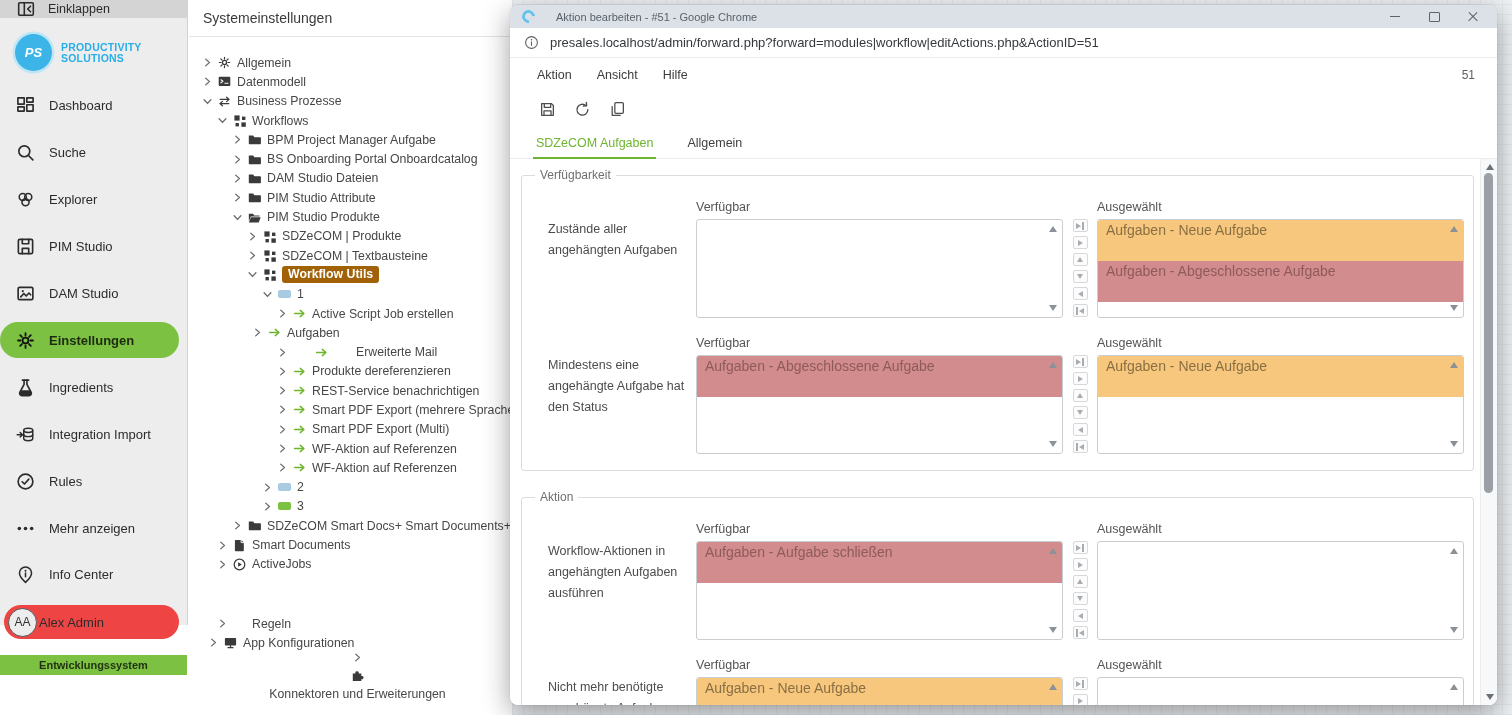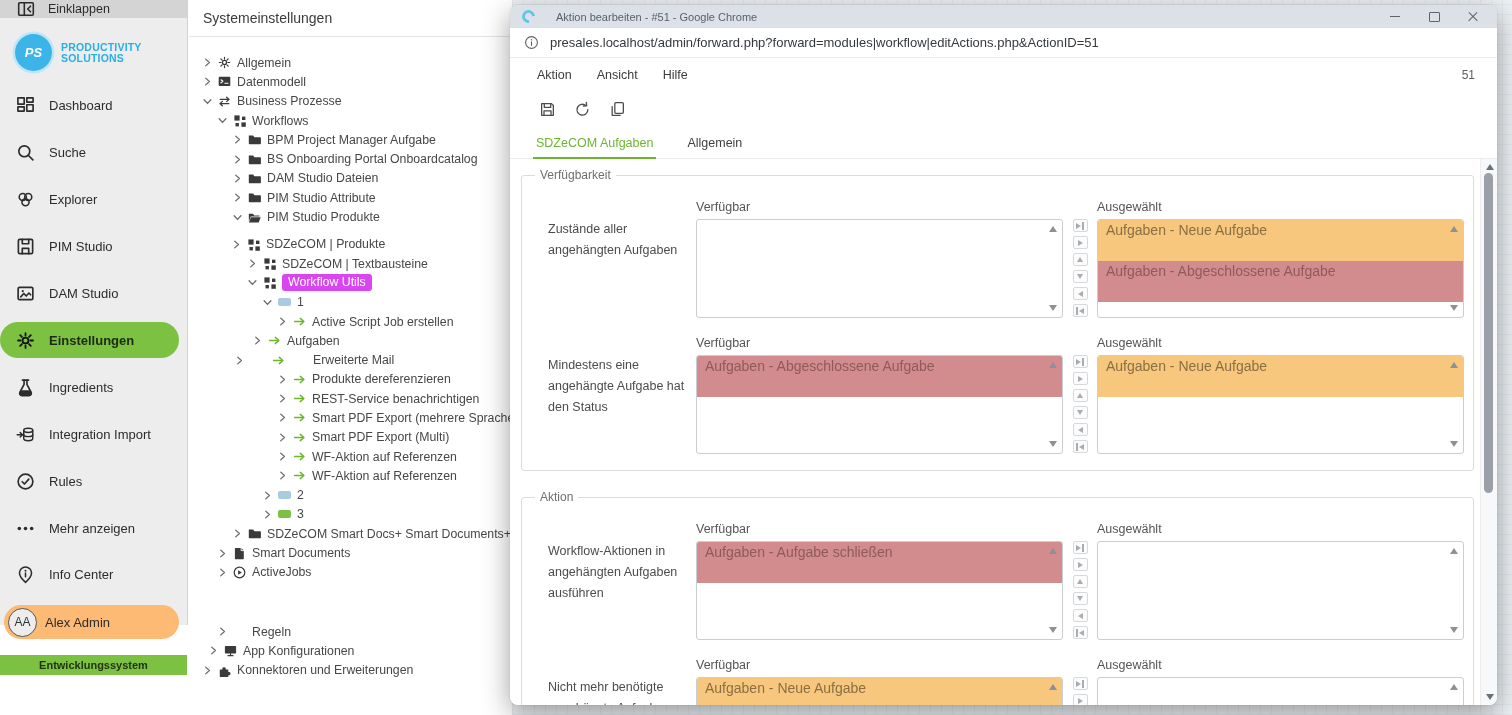--- a/index.html
+++ b/index.html
@@ -27,40 +27,40 @@
   #sb-items{display:flex;flex-direction:column;padding-top:2px}
   .sb-item{height:36px;margin:0 8px 11px 0;display:flex;align-items:center;gap:14px;
            padding-left:16px;font-size:13px;color:#2c2c2c;border-radius:0 18px 18px 0;cursor:pointer}
   .sb-item .ic{width:19px;height:19px;color:#2c2c2c}
   .sb-item.active{background:#7cc142;color:#1d2a10;font-weight:bold;margin-left:0;border-radius:20px;margin-right:8px}
   .sb-item.active .ic{color:#111}
   #sb-bottom{margin-top:auto}
   #info-center{height:34px;display:flex;align-items:center;gap:14px;padding-left:16px;
                font-size:13px;color:#2c2c2c;margin-bottom:14px;cursor:pointer}
   #info-center .ic{width:19px;height:19px}
-  #user-chip{height:34px;background:#fdba74;border-radius:17px;margin:0 8px 16px 4px;
-             display:flex;align-items:center;gap:8px;padding-left:4px;cursor:pointer}
+  #user-chip{height:34px;background:#ef4444;border-radius:17px;margin:0 8px 16px 4px;
+             display:flex;align-items:center;gap:2px;padding-left:4px;cursor:pointer}
   #avatar{width:29px;height:29px;border-radius:50%;border:1.4px solid #555;box-sizing:border-box;
           display:flex;align-items:center;justify-content:center;font-size:12px;color:#333;background:#ededed}
   #user-name{font-size:13px;color:#2c2c2c}
   #env-banner{height:20px;background:#7cc142;display:flex;align-items:center;justify-content:center;
               font-size:11px;font-weight:bold;color:#233312}
 
   
   #tree-panel{position:absolute;left:189px;top:0;width:323px;height:715px;background:#fff;overflow:hidden}
   #tree-title{height:36px;line-height:36px;padding-left:14px;font-size:14px;color:#3a3a3a;
               border-bottom:1px solid #e4e4e4}
   #tree-nodes{padding-top:16px}
   .tnode{height:19.3px;display:flex;align-items:center;gap:6px;font-size:12.3px;color:#474747;
          white-space:nowrap;cursor:pointer}
   .tnode .chev{width:9px;height:9px;color:#6d6d6d;flex:none}
   .tnode .chev.open{transform:rotate(90deg)}
   .tnode .nico{width:13px;height:13px;color:#3a3a3a;flex:none;display:inline-flex}
   .tnode .nico svg{width:100%;height:100%}
-  .tnode .chip{background:#d946ef;color:#fff;font-weight:normal;padding:1px 6px 2px;border-radius:3px}
+  .tnode .chip{background:#a16207;color:#fff;font-weight:bold;padding:1px 6px 2px;border-radius:3px}
   .badge{width:13px;height:8px;border-radius:2px;flex:none}
 
   
   #chrome{position:absolute;left:510px;top:5px;width:987px;height:700px;background:#fff;
           border-radius:8px;box-shadow:0 8px 28px rgba(0,0,0,.38),0 0 1px rgba(0,0,0,.3);
           overflow:hidden;display:flex;flex-direction:column}
   #titlebar{height:23px;background:#dce1e7;display:flex;align-items:center;padding:0 12px;flex:none}
   #favicon{width:13px;height:13px;border-radius:50%;border:3.4px solid #64c2ef;border-right-color:transparent;
            box-sizing:border-box;transform:rotate(40deg);flex:none}
   #win-title{font-size:11px;color:#59626b;margin-left:21px}
@@ -392,21 +392,21 @@
             </svg>
           </span>
           <span class="nico">
             <svg viewBox="0 0 13 13" fill="none" stroke="currentColor" stroke-width="1.4" stroke-linecap="round" stroke-linejoin="round">
               <path d="M.8 2.8h4.2l1.2 1.6h5.3v1.1H2.7L.9 10.6z" fill="currentColor" stroke="none"></path>
               <path d="M2.9 6.2h9.8l-2 5.2H.9z" fill="currentColor" stroke="none"></path>
             </svg>
           </span>
           <span>PIM Studio Produkte</span>
         </div>
-        <div class="tnode" style="padding-left: 43px; margin-top: 8px;">
+        <div class="tnode" style="padding-left: 59px;">
           <span class="chev ic">
             <svg viewBox="0 0 8 8" fill="none" stroke="currentColor" stroke-width="1.2" stroke-linecap="round" stroke-linejoin="round">
               <path d="M2.4 1l3.3 3-3.3 3"></path>
             </svg>
           </span>
           <span class="nico">
             <svg viewBox="0 0 13 13" fill="none" stroke="currentColor" stroke-width="1.4" stroke-linecap="round" stroke-linejoin="round">
               <g fill="currentColor" stroke="none">
                 <rect x="1.4" y="1.4" width="5.2" height="5.2"></rect>
                 <rect x="9" y="2.6" width="3.4" height="3.4"></rect>
@@ -487,21 +487,21 @@
           <span class="nico">
             <svg viewBox="0 0 13 13" fill="none" stroke="currentColor" stroke-width="1.5" stroke-linecap="round" stroke-linejoin="round">
               <g stroke="#6cb52d">
                 <path d="M1.6 6.5h8.2"></path>
                 <path d="M7.3 3.4l3.6 3.1-3.6 3.1"></path>
               </g>
             </svg>
           </span>
           <span>Aufgaben</span>
         </div>
-        <div class="tnode" style="padding-left: 46px; gap: 28px;">
+        <div class="tnode" style="padding-left: 89px; gap: 28px;">
           <span class="chev ic">
             <svg viewBox="0 0 8 8" fill="none" stroke="currentColor" stroke-width="1.2" stroke-linecap="round" stroke-linejoin="round">
               <path d="M2.4 1l3.3 3-3.3 3"></path>
             </svg>
           </span>
           <span class="nico">
             <svg viewBox="0 0 13 13" fill="none" stroke="currentColor" stroke-width="1.5" stroke-linecap="round" stroke-linejoin="round">
               <g stroke="#6cb52d">
                 <path d="M1.6 6.5h8.2"></path>
                 <path d="M7.3 3.4l3.6 3.1-3.6 3.1"></path>
@@ -683,21 +683,21 @@
             </svg>
           </span>
           <span class="nico">
             <svg viewBox="0 0 13 13" fill="none" stroke="currentColor" stroke-width="1.4" stroke-linecap="round" stroke-linejoin="round">
               <rect x=".9" y="1.9" width="11.2" height="7.7" rx=".8" fill="currentColor" stroke="none"></rect>
               <path d="M6.5 9.6v1.7M4 11.7h5" stroke-width="1.2"></path>
             </svg>
           </span>
           <span>App Konfigurationen</span>
         </div>
-        <div class="tnode" style="padding-left: 14px;">
+        <div class="tnode" style="padding-left: 14px; flex-direction: column;">
           <span class="chev ic">
             <svg viewBox="0 0 8 8" fill="none" stroke="currentColor" stroke-width="1.2" stroke-linecap="round" stroke-linejoin="round">
               <path d="M2.4 1l3.3 3-3.3 3"></path>
             </svg>
           </span>
           <span class="nico">
             <svg viewBox="0 0 13 13" fill="none" stroke="currentColor" stroke-width="1.4" stroke-linecap="round" stroke-linejoin="round">
               <path d="M1.8 5.4h2.6a1.7 1.7 0 1 1 3.3 0h2.6V8a1.7 1.7 0 1 1 0 3.2v1.9H1.8z" fill="currentColor" stroke="none"></path>
             </svg>
           </span>

